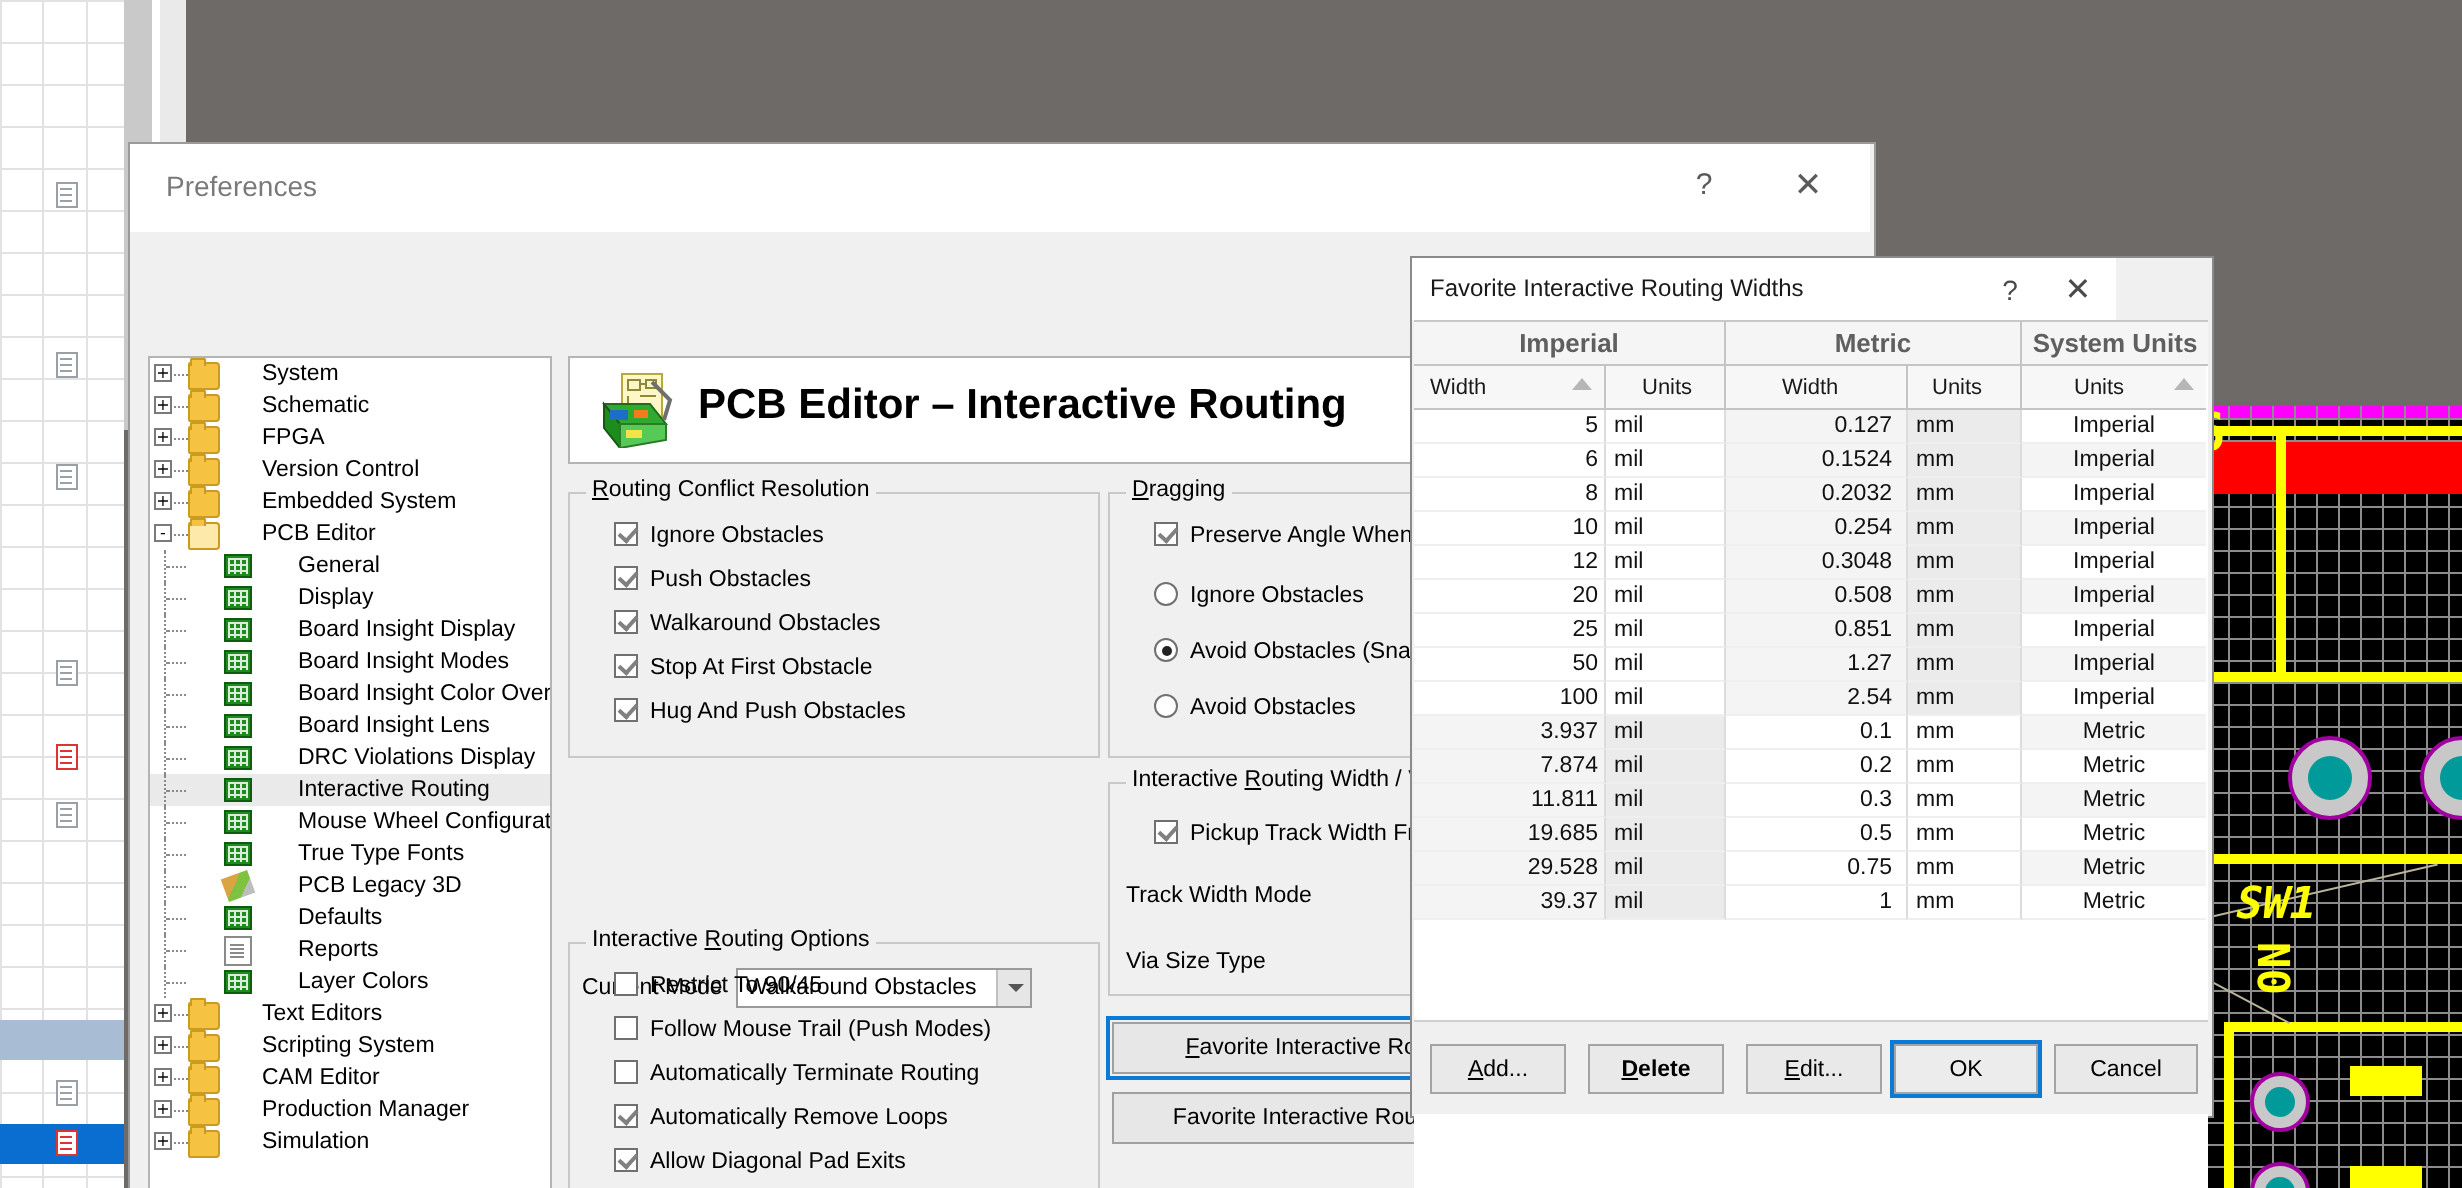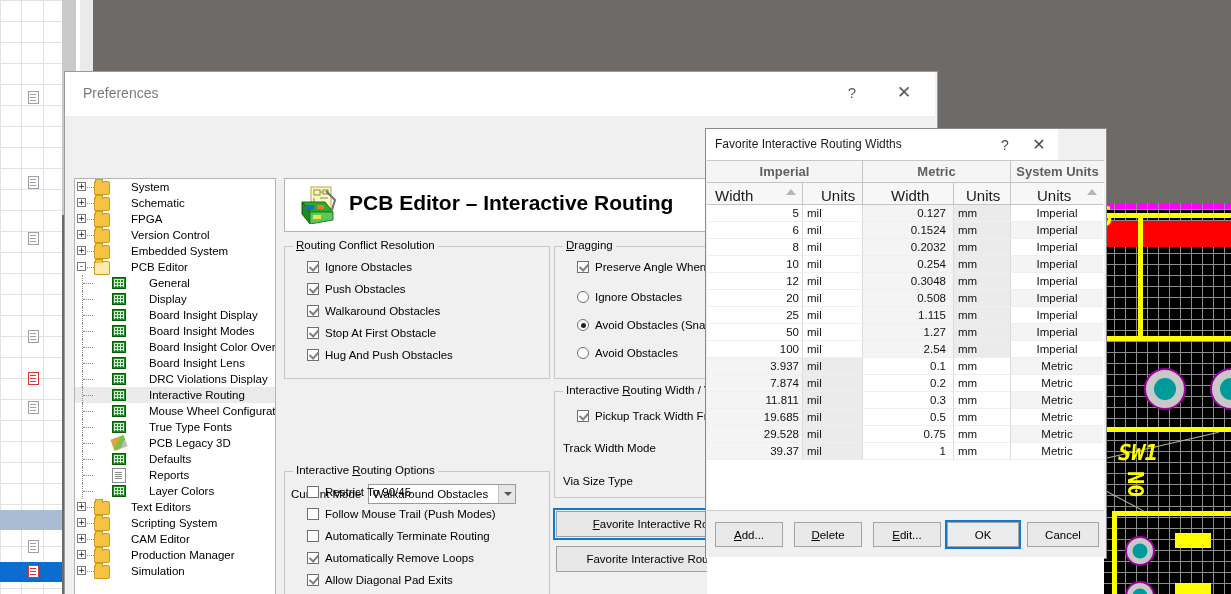--- a/index.html
+++ b/index.html
@@ -141,22 +141,22 @@
   .fav-help { right:36px; }
   .fav-close { right:2px; font-size:16px; }
   .tbl { position:absolute; left:1px; top:31px; width:397px; height:478px; background:#fff;
       border-top:1px solid #c8c8c8; }
   .grphdr { display:flex; height:22px; }
   .grphdr div { border-right:1px solid #c4c4c4; border-bottom:1px solid #c4c4c4;
       background:#f5f5f5; font-weight:bold; color:#5f5f5f; font-size:13px;
       display:flex; align-items:center; justify-content:center; box-sizing:border-box; }
   .colhdr { display:flex; height:22px; }
   .colhdr div { border-right:1px solid #c4c4c4; border-bottom:1px solid #c4c4c4;
-      background:#f7f7f7; color:#1a1a1a; font-size:15px;
-      display:flex; align-items:flex-end; box-sizing:border-box; position:relative;}
+      background:#f7f7f7; color:#1a1a1a; font-size:11px;
+      display:flex; align-items:center; box-sizing:border-box; position:relative;}
   .sortm { position:absolute; right:6px; top:6px; width:0; height:0;
       border-left:5px solid transparent; border-right:5px solid transparent;
       border-bottom:6px solid #b6b6b6; }
   .trow { display:flex; height:17px; }
   .trow div { font-size:11.5px; color:#111; display:flex; align-items:center;
       box-sizing:border-box; border-bottom:1px solid #efefef; }
   .c-iw { width:96px; justify-content:flex-end; padding-right:3px; border-right:1px solid #dcdcdc;}
   .c-iu { width:60px; padding-left:4px; border-right:1px solid #dcdcdc;}
   .c-mw { width:91px; justify-content:flex-end; padding-right:7px; border-right:1px solid #dcdcdc;}
   .c-mu { width:57px; padding-left:4px; border-right:1px solid #dcdcdc;}
@@ -657,21 +657,21 @@
           <div class="trow">
             <div class="c-iw shadeA">20</div>
             <div class="c-iu shadeA">mil</div>
             <div class="c-mw shadeB">0.508</div>
             <div class="c-mu shadeC">mm</div>
             <div class="c-su shadeB">Imperial</div>
           </div>
           <div class="trow">
             <div class="c-iw shadeA">25</div>
             <div class="c-iu shadeA">mil</div>
-            <div class="c-mw shadeB">1.115</div>
+            <div class="c-mw shadeB">0.851</div>
             <div class="c-mu shadeC">mm</div>
             <div class="c-su shadeA">Imperial</div>
           </div>
           <div class="trow">
             <div class="c-iw shadeA">50</div>
             <div class="c-iu shadeA">mil</div>
             <div class="c-mw shadeB">1.27</div>
             <div class="c-mu shadeC">mm</div>
             <div class="c-su shadeB">Imperial</div>
           </div>
@@ -724,21 +724,21 @@
             <div class="c-mu shadeA">mm</div>
             <div class="c-su shadeA">Metric</div>
           </div>
         </div>
     </div>
 
     <div class="fav-foot">
       <div class="fbtn" style="left:8px; width:68px;">
           <span><span class="ul">A</span>dd...</span>
         </div>
-      <div class="fbtn" style="left:87px; width:68px;">
+      <div class="fbtn" style="left:87px; width:68px;font-weight:bold;">
           <span><span class="ul">D</span>elete</span>
         </div>
       <div class="fbtn" style="left:166px; width:68px;">
           <span><span class="ul">E</span>dit...</span>
         </div>
       <div class="fbtn primary" style="left:240px; width:72px;">OK</div>
       <div class="fbtn" style="left:320px; width:72px;">Cancel</div>
     </div>
   </div>
 </div>

